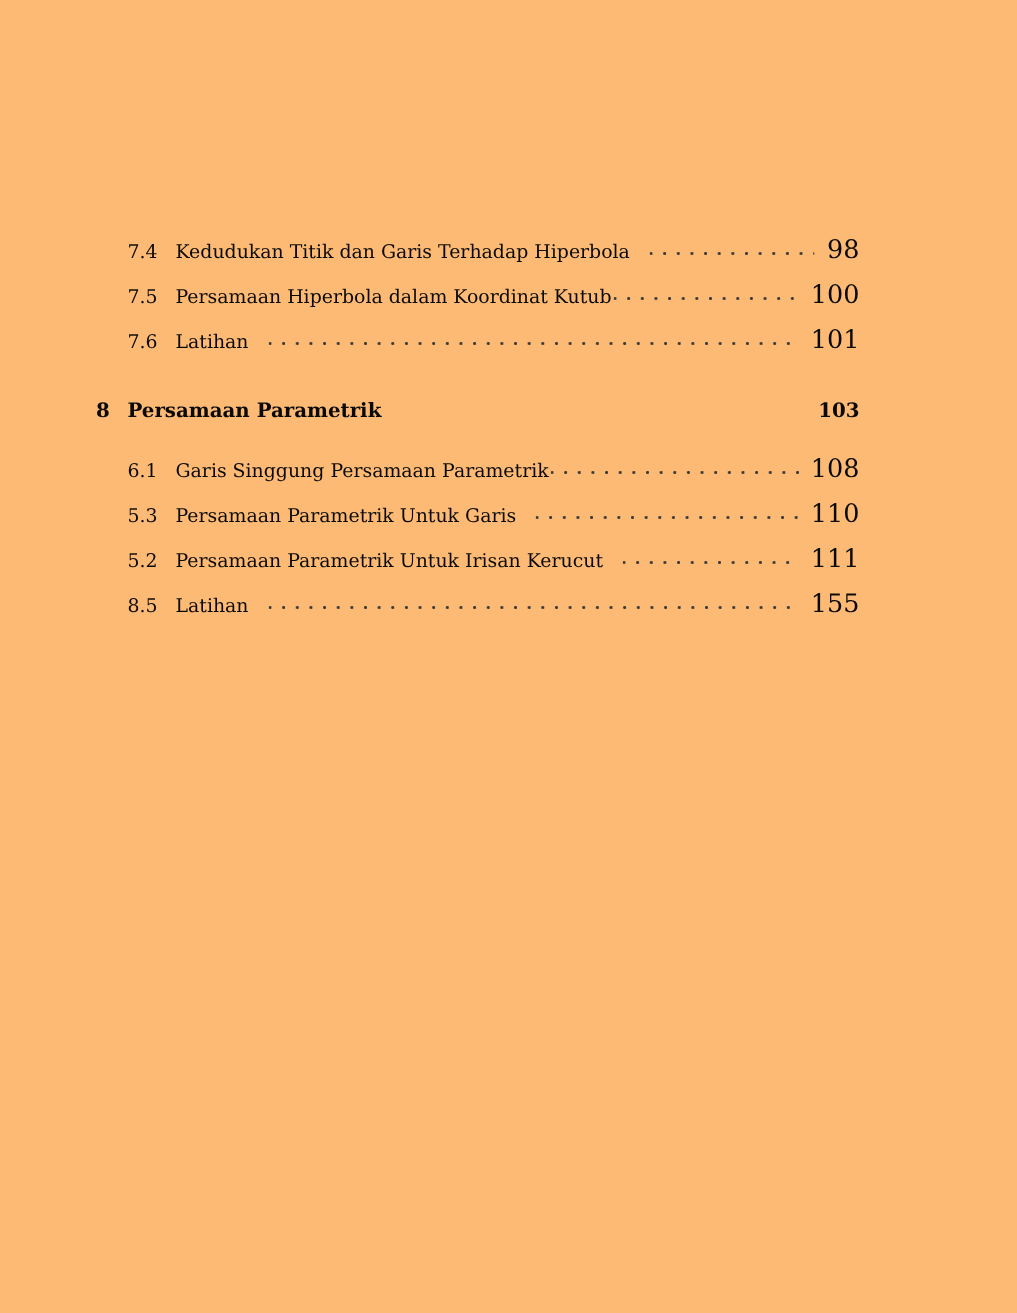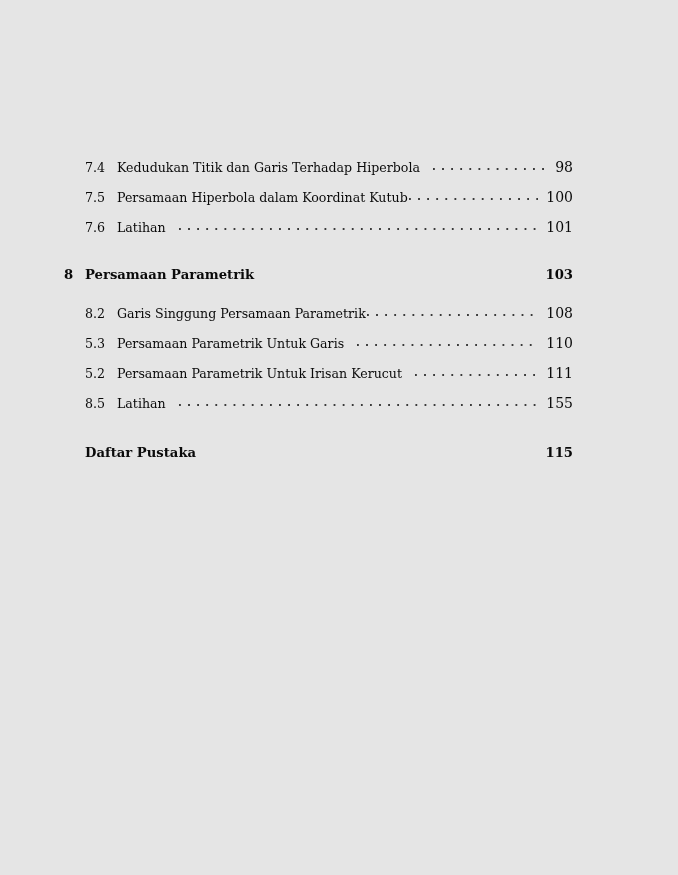--- a/index.html
+++ b/index.html
@@ -17,21 +17,21 @@
     color: #0a0a0a;
     -webkit-font-smoothing: antialiased;
   }
 
   .page {
     position: absolute;
     left: 0;
     top: 0;
     width: 678px;
     height: 875px;
-    background: #e5e5e5;
+    background: #fdba74;
   }
 
   
   .toc {
     position: absolute;
     left: 64px;
     top: 152px;
     width: 509px;
   }
 
@@ -110,21 +110,21 @@
     flex: 1 1 auto;
     min-width: 0;
   }
 
   
   .pageno {
     flex: 0 0 auto;
     text-align: right;
     font-variant-numeric: lining-nums;
   }
-  .entry-section .pageno { font-size: 14px; }
+  .entry-section .pageno { font-size: 17px; }
   .entry-chapter .pageno { font-size: 13.2px; font-weight: bold; }
 </style>
 </head>
 <body>
 
 <div class="page">
   <div class="toc" id="toc-list">
       <div class="toc-entry entry-section">
         <span class="num">7.4</span>
         <span class="title">Kedudukan Titik dan Garis Terhadap Hiperbola</span>
@@ -151,21 +151,21 @@
       </div>
       <div class="space-before-chapter"></div>
       <div class="toc-entry entry-chapter">
         <span class="num">8</span>
         <span class="title">Persamaan Parametrik</span>
         <span class="spacer"></span>
         <span class="pageno">103</span>
       </div>
       <div class="space-after-chapter"></div>
       <div class="toc-entry entry-section">
-        <span class="num">8.2</span>
+        <span class="num">6.1</span>
         <span class="title">Garis Singgung Persamaan Parametrik</span>
         <span class="leader gap-none">
           <span class="dots"></span>
         </span>
         <span class="pageno">108</span>
       </div>
       <div class="toc-entry entry-section">
         <span class="num">5.3</span>
         <span class="title">Persamaan Parametrik Untuk Garis</span>
         <span class="leader gap-wide">
@@ -183,20 +183,14 @@
       </div>
       <div class="toc-entry entry-section">
         <span class="num">8.5</span>
         <span class="title">Latihan</span>
         <span class="leader gap-wide">
           <span class="dots"></span>
         </span>
         <span class="pageno">155</span>
       </div>
       <div class="space-before-backmatter"></div>
-      <div class="toc-entry entry-chapter">
-        <span class="num"></span>
-        <span class="title">Daftar Pustaka</span>
-        <span class="spacer"></span>
-        <span class="pageno">115</span>
-      </div>
     </div>
 </div>
 
 </body></html>

